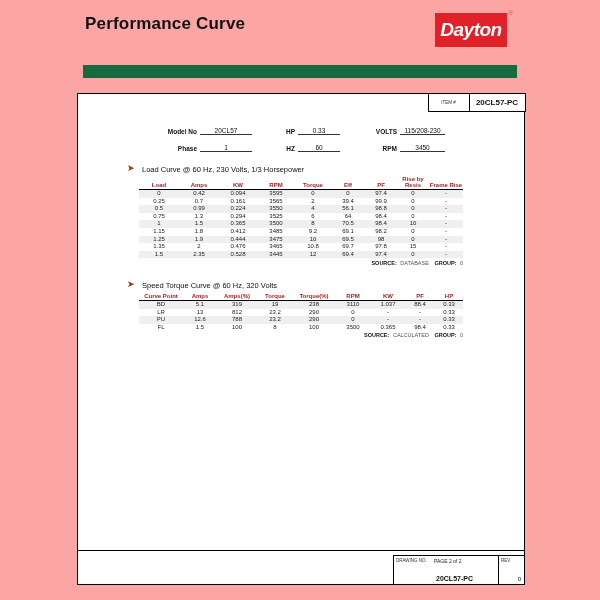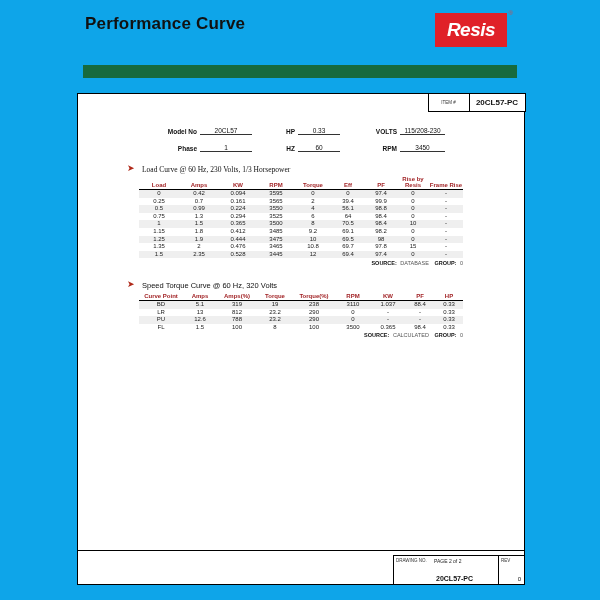--- a/index.html
+++ b/index.html
@@ -1,17 +1,17 @@
 <!DOCTYPE html>
 <html><head>
 <meta charset="utf-8">
 <style>
   html,body{margin:0;padding:0;background:#ffffff;}
   body{font-family:"Liberation Sans", sans-serif; color:#111;}
-  #canvas{position:relative;width:600px;height:600px;background:#0ea5e9;overflow:hidden;}
+  #canvas{position:relative;width:600px;height:600px;background:#fca5a5;overflow:hidden;}
 
   .doc-title{position:absolute;left:85px;top:14px;font-size:17px;font-weight:bold;letter-spacing:.2px;color:#111;}
 
   .brand{position:absolute;left:435px;top:13px;width:72px;height:34px;background:#e02128;
          display:flex;align-items:center;justify-content:center;}
   .brand .word{color:#fff;font-size:19px;font-weight:bold;font-style:italic;letter-spacing:-.5px;}
   .brand .reg{position:absolute;right:-6px;top:-3px;font-size:6px;color:#d04a4a;font-style:normal;}
 
   .green-bar{position:absolute;left:83px;top:65px;width:434px;height:13px;background:#176a3e;}
 
@@ -54,21 +54,21 @@
   .rev-value{position:absolute;right:3px;bottom:2px;font-size:6px;}
 </style>
 </head>
 <body>
 
 <div id="canvas">
 
   <div class="doc-title">Performance Curve</div>
 
   <div class="brand">
-    <span class="word">Resis</span>
+    <span class="word">Dayton</span>
     <span class="reg">®</span>
   </div>
 
   <div class="green-bar"></div>
 
   <div class="page">
 
     <div class="item-box">
       <div class="ilabel">ITEM #</div>
       <div class="ivalue">20CL57-PC</div>
@@ -94,21 +94,21 @@
     <div class="mfield" style="left:186px;top:48px;">
       <div class="mlabel" style="width:31px;">HZ</div>
       <div class="mvalue" style="width:42px;">60</div>
     </div>
     <div class="mfield" style="left:268px;top:48px;">
       <div class="mlabel" style="width:51px;">RPM</div>
       <div class="mvalue" style="width:45px;">3450</div>
     </div>
 
     <div class="sec-arrow" style="left:49px;top:70px;">➤</div>
-    <div class="sec-title" style="left:64px;top:71px;font-family:Liberation Serif, serif;">Load Curve @ 60 Hz, 230 Volts, 1/3 Horsepower</div>
+    <div class="sec-title" style="left:64px;top:71px;">Load Curve @ 60 Hz, 230 Volts, 1/3 Horsepower</div>
     <div class="dtable" style="top:81px;">
         <div class="trow thead">
           <div class="hcell" style="width: 40px;">Load</div>
           <div class="hcell" style="width: 40px;">Amps</div>
           <div class="hcell" style="width: 38px;">KW</div>
           <div class="hcell" style="width: 38px;">RPM</div>
           <div class="hcell" style="width: 36px;">Torque</div>
           <div class="hcell" style="width: 34px;">Eff</div>
           <div class="hcell" style="width: 32px;">PF</div>
           <div class="hcell" style="width: 32px;">Rise by

